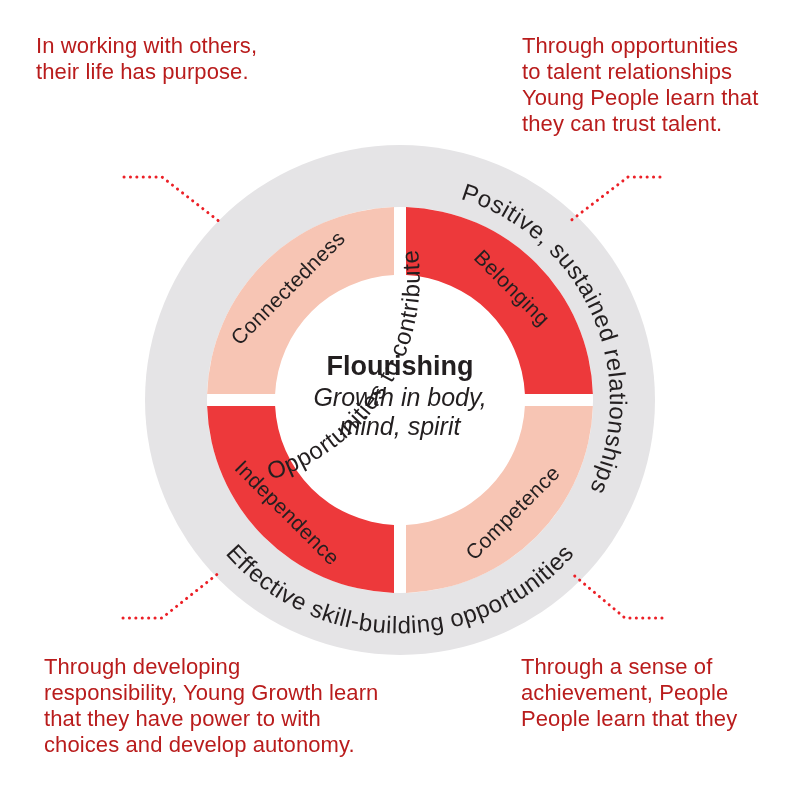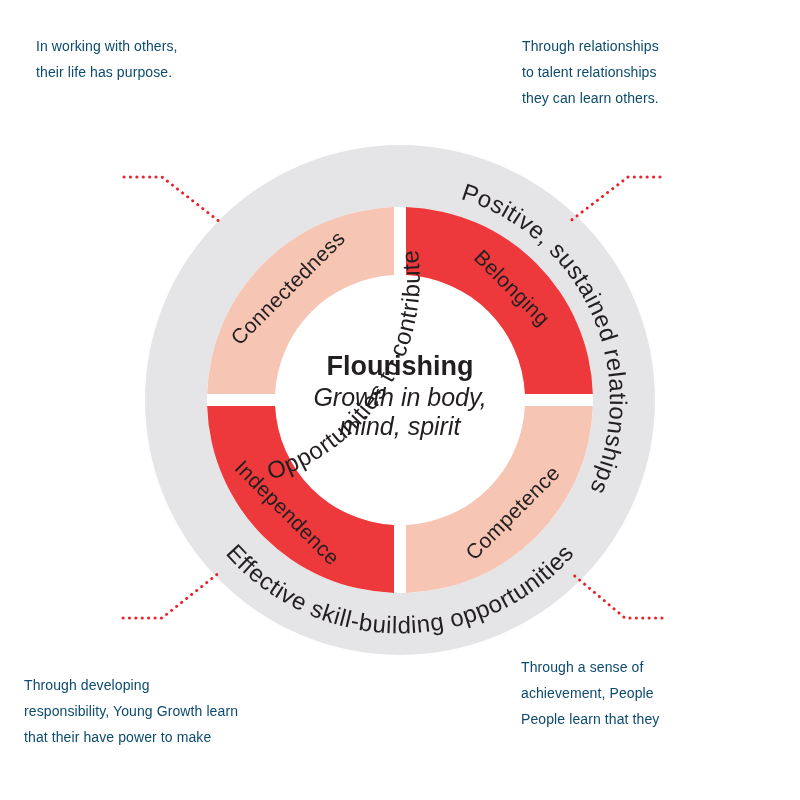--- a/index.html
+++ b/index.html
@@ -10,29 +10,29 @@
   .canvas {
     position: relative;
     width: 800px;
     height: 800px;
     background: #ffffff;
     font-family: "Liberation Sans", sans-serif;
     overflow: hidden;
   }
   .corner-note {
     position: absolute;
-    color: #0c4a6e;
-    font-size: 14px;
+    color: #b91c1c;
+    font-size: 22px;
     line-height: 26px;
     letter-spacing: 0.1px;
   }
   .corner-note div { white-space: nowrap; }
   .note-tl { left: 36px;  top: 33px; }
   .note-tr { left: 522px; top: 33px; }
-  .note-bl { left: 24px;  top: 654px; margin-top: 18px; }
+  .note-bl { left: 44px;  top: 654px; }
   .note-br { left: 521px; top: 654px; }
   svg { position: absolute; left: 0; top: 0; }
   .ring-label {
     font-size: 24px;
     letter-spacing: 0.6px;
     fill: #231f20;
   }
   .quadrant-label {
     font-size: 21px;
     letter-spacing: 0.4px;
@@ -57,29 +57,31 @@
 <body>
 
 <div class="canvas">
 
   <div class="corner-note note-tl">
     <div>In working with others,</div>
     <div>their life has purpose.</div>
   </div>
 
   <div class="corner-note note-tr">
-    <div>Through relationships</div>
+    <div>Through opportunities</div>
     <div>to talent relationships</div>
-    <div>they can learn others.</div>
+    <div>Young People learn that</div>
+    <div>they can trust talent.</div>
   </div>
 
   <div class="corner-note note-bl">
     <div>Through developing</div>
     <div>responsibility, Young Growth learn</div>
-    <div>that their have power to make</div>
+    <div>that they have power to with</div>
+    <div>choices and develop autonomy.</div>
   </div>
 
   <div class="corner-note note-br">
     <div>Through a sense of</div>
     <div>achievement, People</div>
     <div>People learn that they</div>
   </div>
 
   <svg width="800" height="800" viewBox="0 0 800 800">
     <defs>

